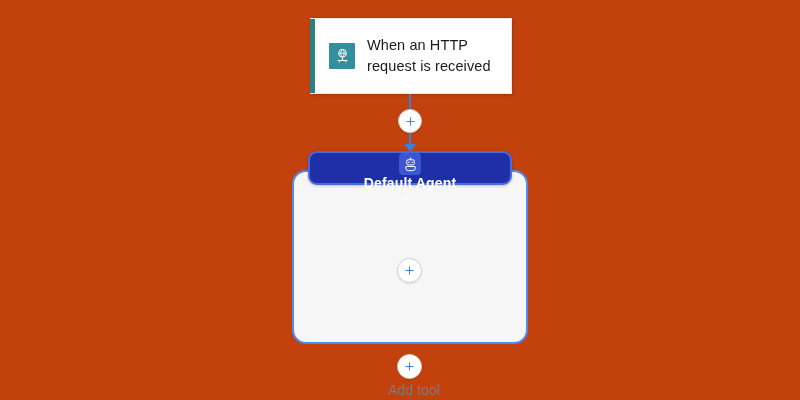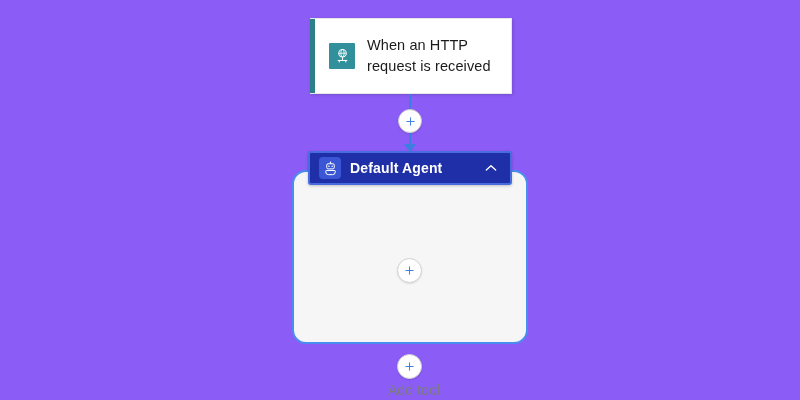--- a/index.html
+++ b/index.html
@@ -10,21 +10,21 @@
     width: 800px;
     height: 400px;
     background: #ffffff;
     font-family: "Liberation Sans", sans-serif;
     overflow: hidden;
   }
   #canvas {
     position: relative;
     width: 800px;
     height: 400px;
-    background: #8b5cf6;
+    background: #c2410c;
   }
 
   
   .trigger-card {
     position: absolute;
     left: 310px;
     top: 18px;
     width: 202px;
     height: 76px;
     background: #ffffff;
@@ -105,25 +105,26 @@
     box-sizing: border-box;
   }
   .agent-header-wrap {
     position: absolute;
     left: 308px;
     top: 151px;
     width: 204px;
     height: 34px;
     background: #1f2fa8;
     border: 2px solid #4a6ae0;
-    border-radius: 3px;
+    border-radius: 9px;
     box-sizing: border-box;
     display: flex;
     align-items: center;
     box-shadow: 0 1px 3px rgba(0,0,0,0.22);
+    flex-direction: column;
   }
   .agent-icon {
     width: 22px;
     height: 22px;
     background: #3b56d4;
     border-radius: 4px;
     margin-left: 9px;
     margin-right: 9px;
     flex: 0 0 auto;
     display: flex;

